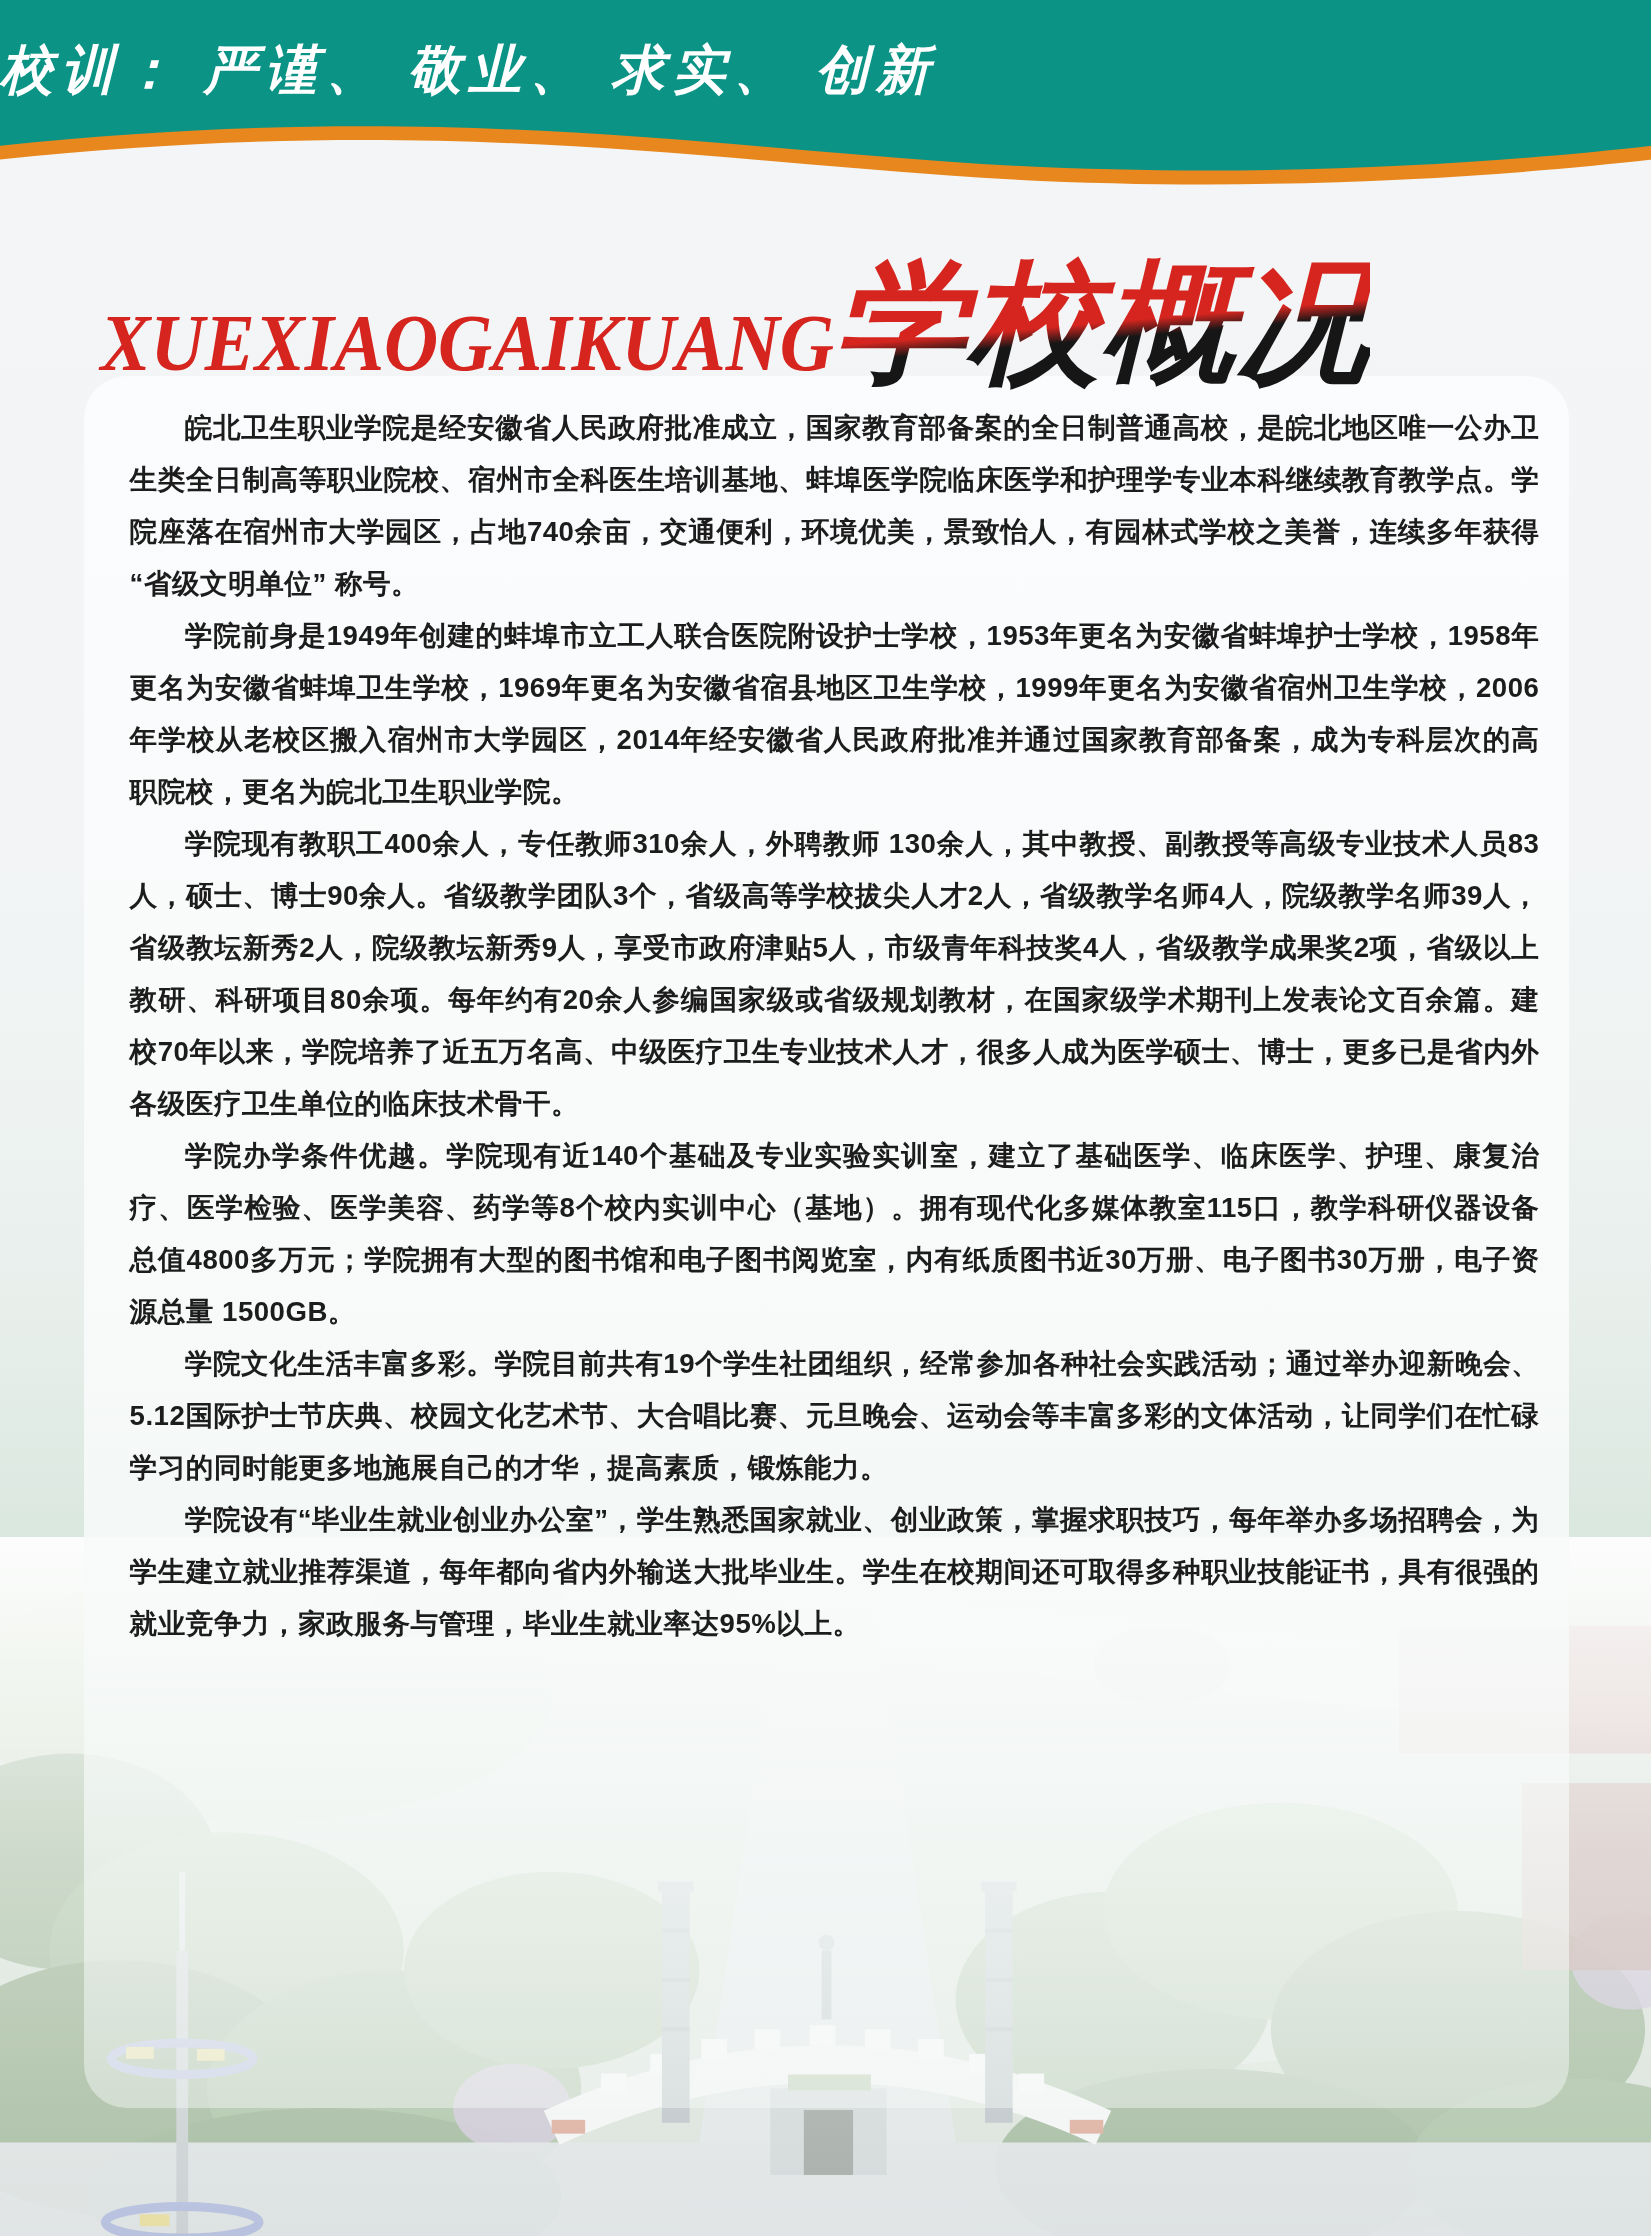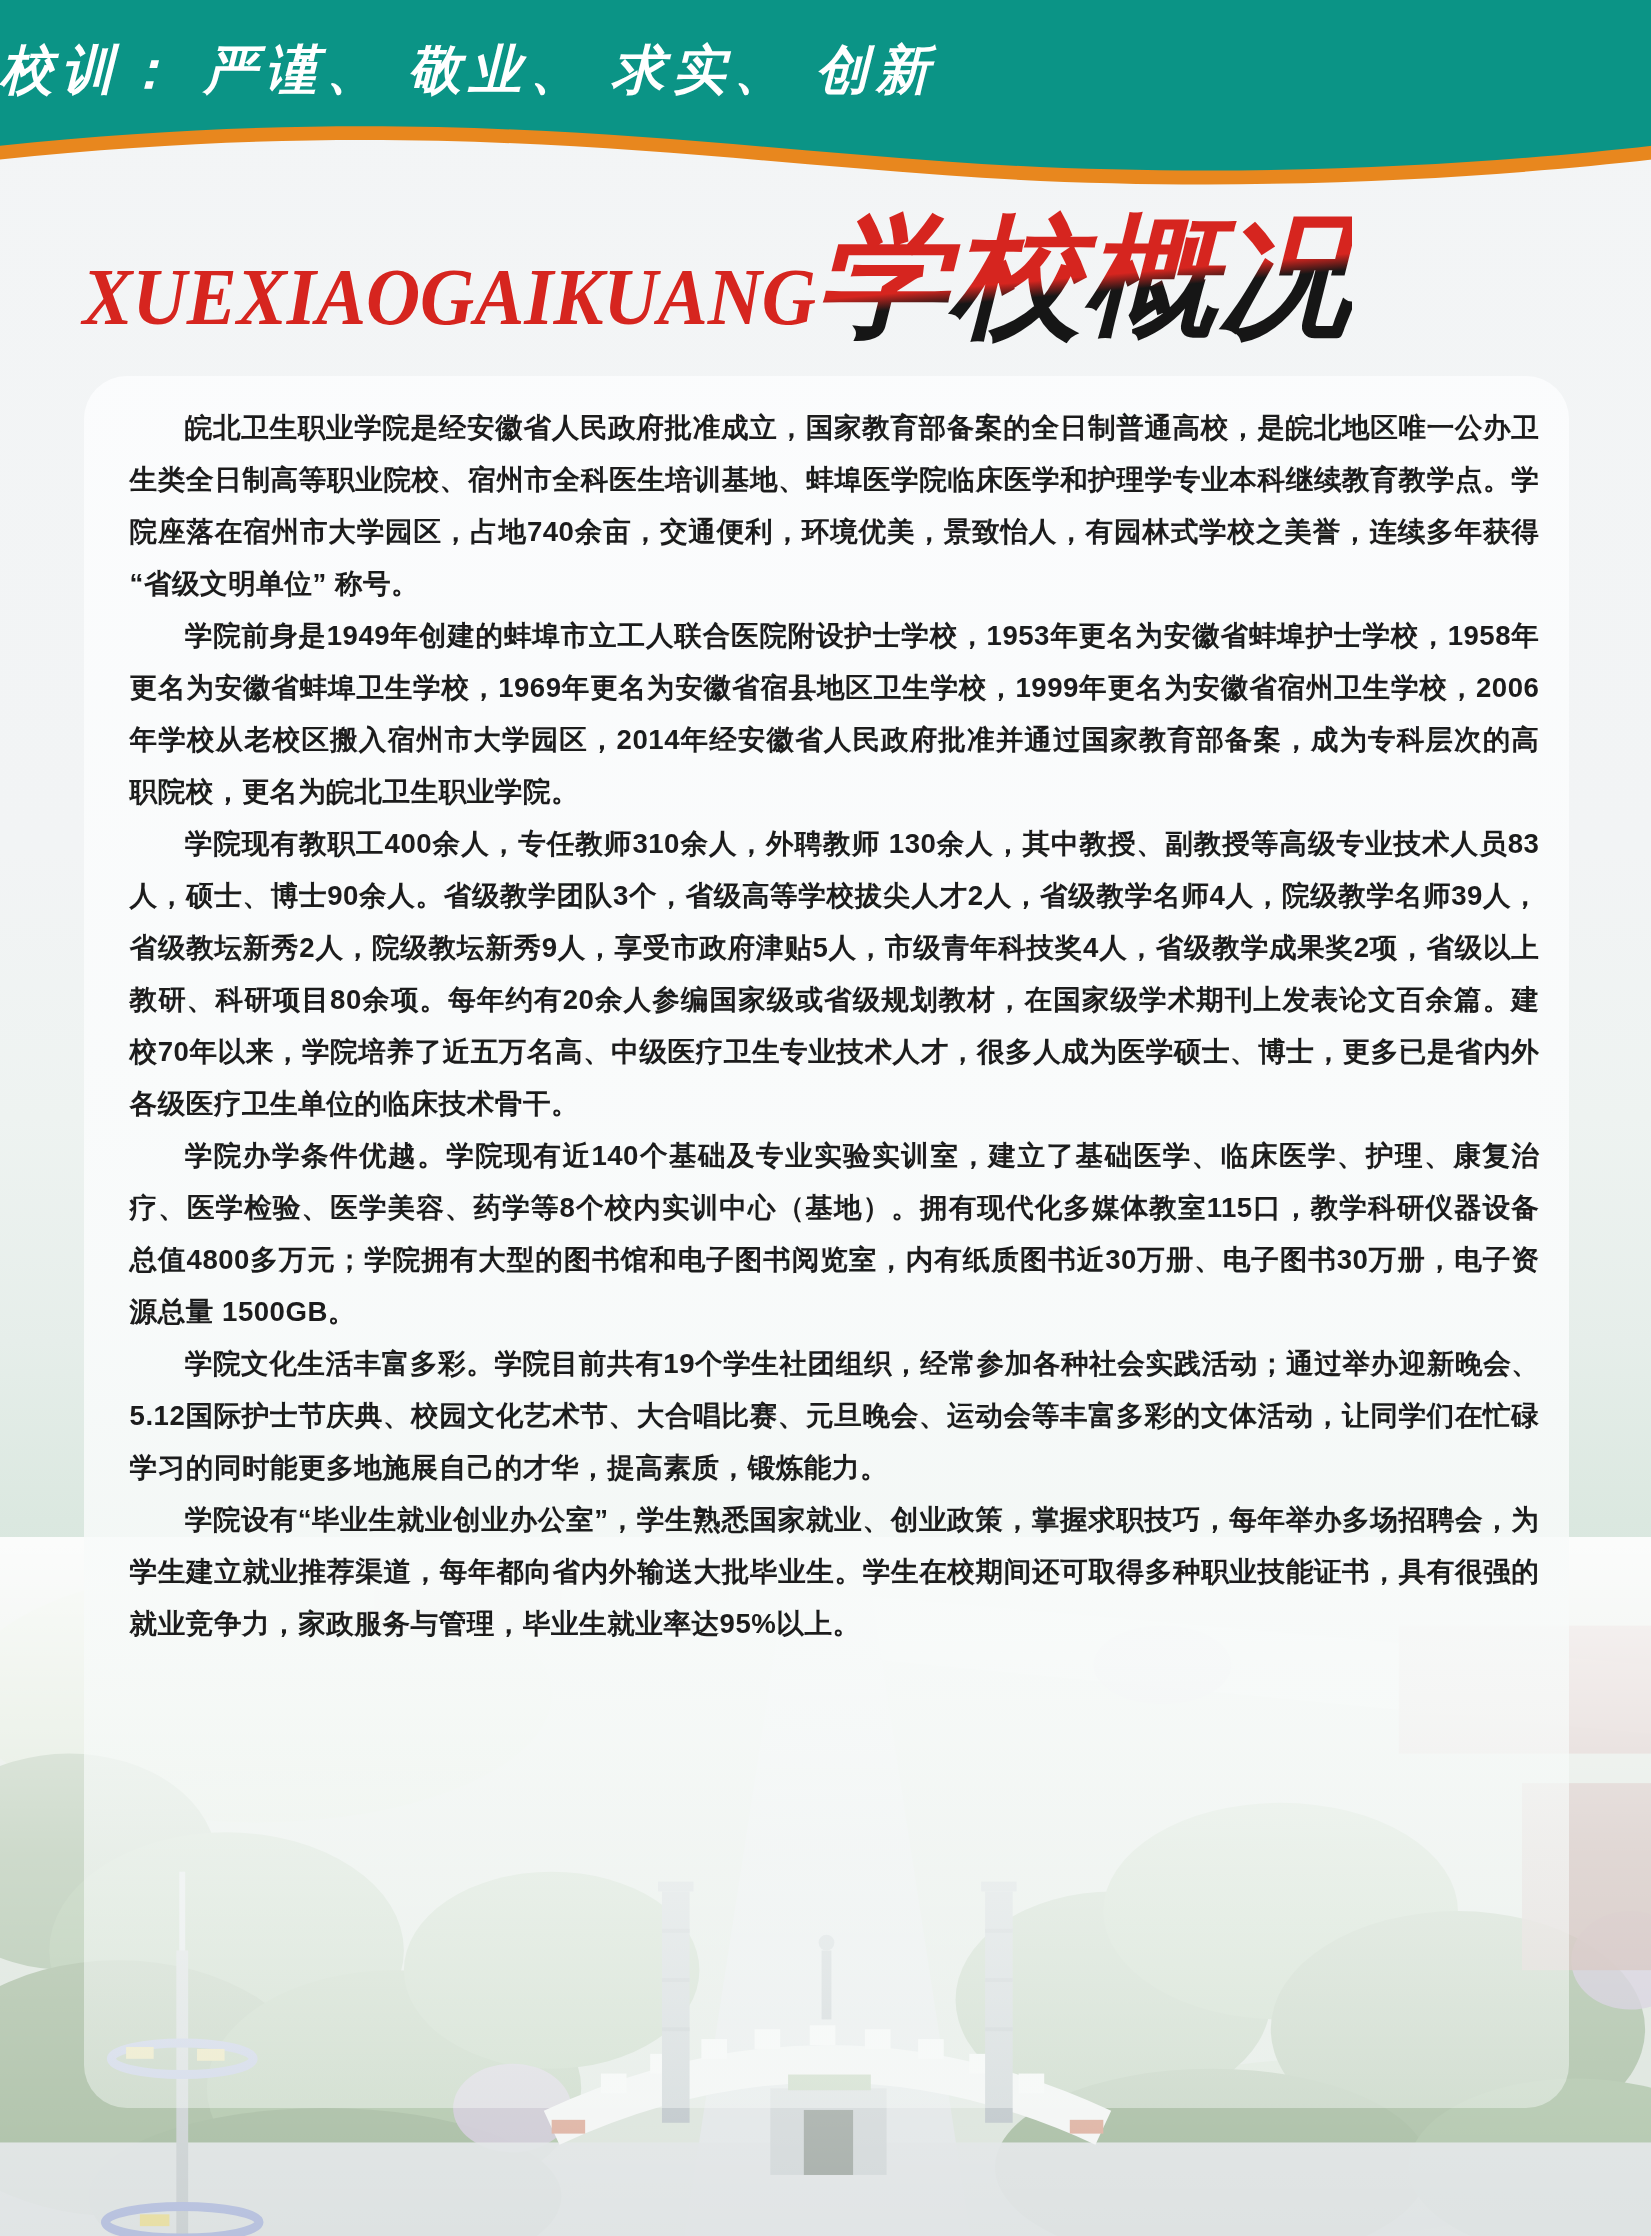--- a/index.html
+++ b/index.html
@@ -34,21 +34,21 @@
     font-family:"Liberation Serif","DejaVu Serif",serif;
     font-style:italic;
     font-size:53px;
     font-weight:700;
     letter-spacing:7.9px;
     color:#ffffff;
   }
 
   
   .title-row{
-    position:absolute;top:209px;right:300px;z-index:2;
+    position:absolute;top:209px;right:282px;z-index:2;
     display:flex;align-items:flex-end;justify-content:space-between;
   }
   .title-latin{
     font-family:"Liberation Serif","DejaVu Serif",serif;
     font-style:italic;
     font-weight:700;
     font-size:75px;
     letter-spacing:0px;
     color:var(--title-red,#d6251f);
     line-height:1;
@@ -56,20 +56,21 @@
     transform:scaleY(1.08);
   }
   .title-cn{
     font-family:"Liberation Serif","DejaVu Serif",serif;
     font-weight:900;
     font-size:132px;
     line-height:1.05;
     letter-spacing:2px;
     color:var(--title-red,#d6251f);
     font-style:italic;
+    margin-top:46px;
   }
   @supports ((-webkit-background-clip:text) or (background-clip:text)){
     .title-cn{
       background:linear-gradient(175deg,var(--title-red,#d6251f) 0%,var(--title-red,#d6251f) 49%,#161616 58%,#161616 100%);
       -webkit-background-clip:text;
       background-clip:text;
       color:transparent;
     }
   }
 

